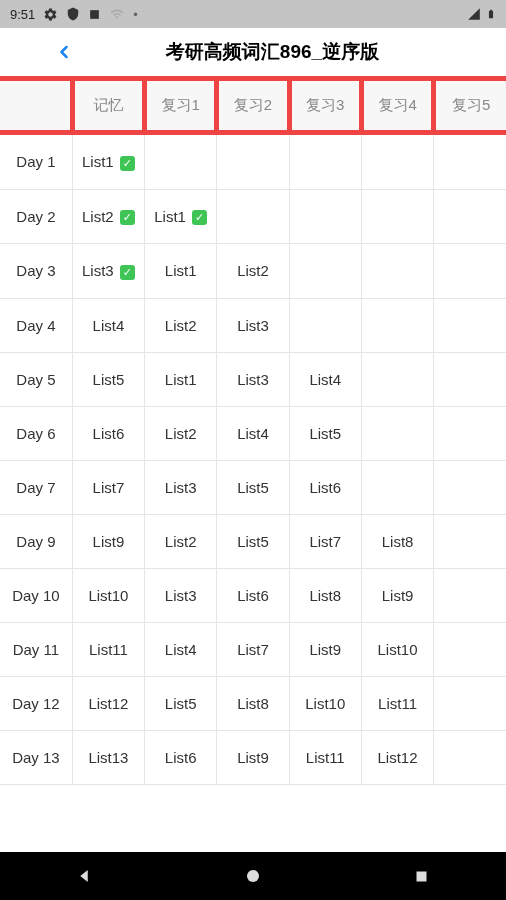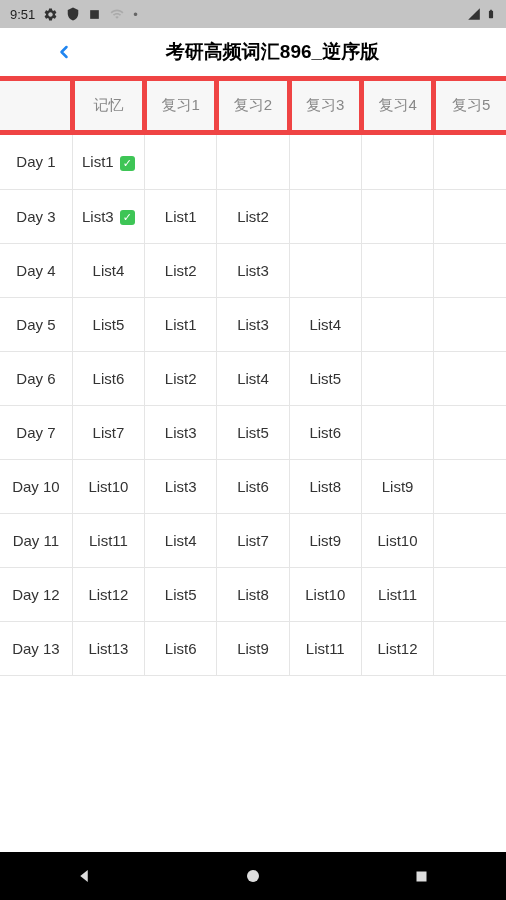--- a/index.html
+++ b/index.html
@@ -196,20 +196,29 @@
         <tr>
           <td>Day 1</td>
           <td><span>List1</span> <span class="check">✓</span></td>
           <td></td>
           <td></td>
           <td></td>
           <td></td>
           <td></td>
         </tr>
         <tr>
+          <td>Day 2</td>
+          <td><span>List2</span> <span class="check">✓</span></td>
+          <td><span>List1</span> <span class="check">✓</span></td>
+          <td></td>
+          <td></td>
+          <td></td>
+          <td></td>
+        </tr>
+        <tr>
           <td>Day 3</td>
           <td><span>List3</span> <span class="check">✓</span></td>
           <td><span>List1</span></td>
           <td><span>List2</span></td>
           <td></td>
           <td></td>
           <td></td>
         </tr>
         <tr>
           <td>Day 4</td>
@@ -238,20 +247,29 @@
           <td></td>
           <td></td>
         </tr>
         <tr>
           <td>Day 7</td>
           <td><span>List7</span></td>
           <td><span>List3</span></td>
           <td><span>List5</span></td>
           <td><span>List6</span></td>
           <td></td>
+          <td></td>
+        </tr>
+        <tr>
+          <td>Day 9</td>
+          <td><span>List9</span></td>
+          <td><span>List2</span></td>
+          <td><span>List5</span></td>
+          <td><span>List7</span></td>
+          <td><span>List8</span></td>
           <td></td>
         </tr>
         <tr>
           <td>Day 10</td>
           <td><span>List10</span></td>
           <td><span>List3</span></td>
           <td><span>List6</span></td>
           <td><span>List8</span></td>
           <td><span>List9</span></td>
           <td></td>

